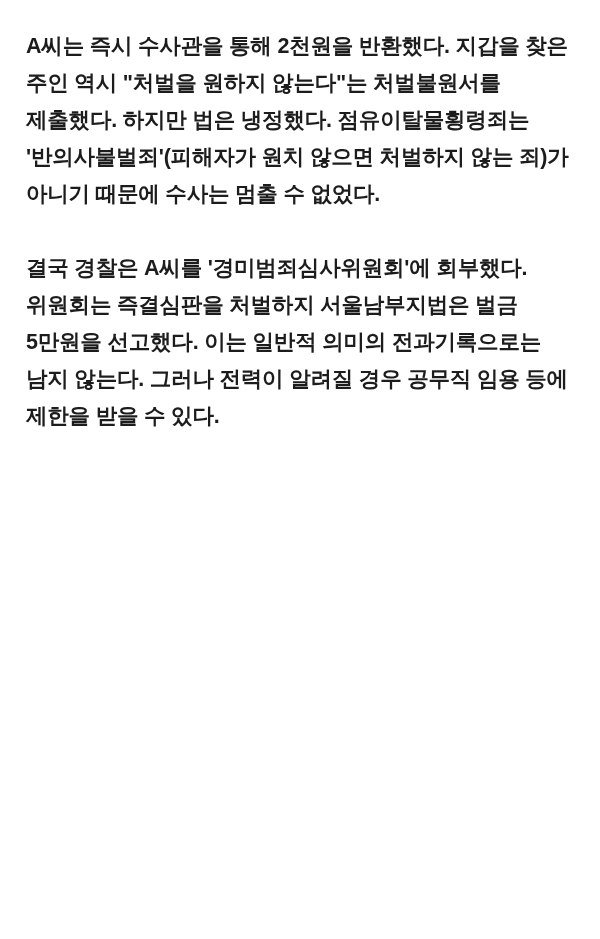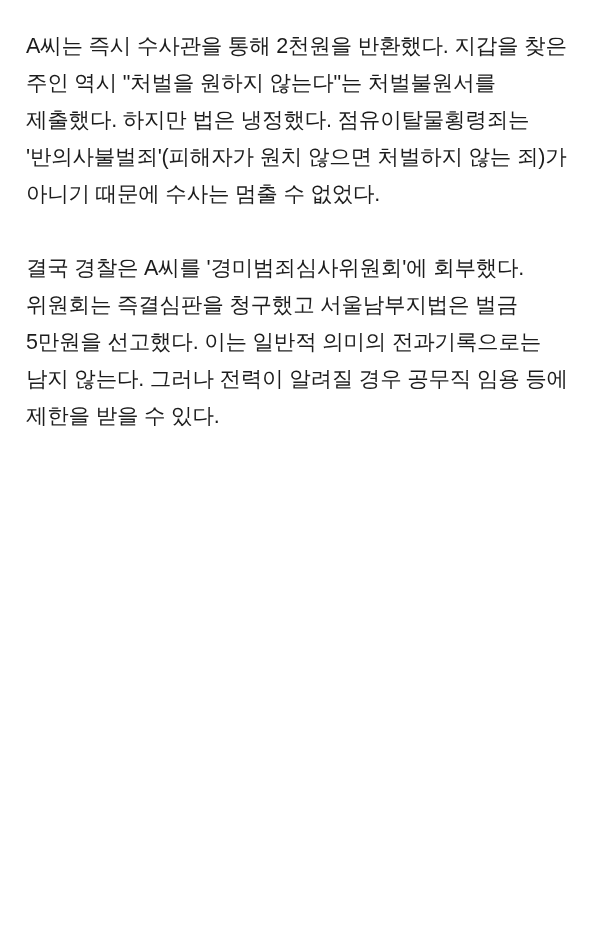--- a/index.html
+++ b/index.html
@@ -13,33 +13,34 @@
     font-family: "Liberation Sans", "DejaVu Sans", sans-serif;
     color: #1a1a1a;
     overflow: hidden;
   }
   .article {
     box-sizing: border-box;
     width: 600px;
     height: 939px;
     padding: 28px 26px 20px 26px;
     background: #ffffff;
+    font-weight: bold;
   }
   .para {
     font-size: 21.5px;
     line-height: 37px;
     letter-spacing: -0.2px;
     color: #1c1c1c;
     margin: 0;
     word-break: keep-all;
     text-align: left;
   }
   .para + .para {
     margin-top: 37px;
   }
 </style>
 </head>
 <body>
 
 <article class="article">
   <p class="para">A씨는 즉시 수사관을 통해 2천원을 반환했다. 지갑을 찾은 주인 역시 "처벌을 원하지 않는다"는 처벌불원서를 제출했다. 하지만 법은 냉정했다. 점유이탈물횡령죄는 '반의사불벌죄'(피해자가 원치 않으면 처벌하지 않는 죄)가 아니기 때문에 수사는 멈출 수 없었다.</p>
-  <p class="para">결국 경찰은 A씨를 '경미범죄심사위원회'에 회부했다. 위원회는 즉결심판을 청구했고 서울남부지법은 벌금 5만원을 선고했다. 이는 일반적 의미의 전과기록으로는 남지 않는다. 그러나 전력이 알려질 경우 공무직 임용 등에 제한을 받을 수 있다.</p>
+  <p class="para">결국 경찰은 A씨를 '경미범죄심사위원회'에 회부했다. 위원회는 즉결심판을 처벌하지 서울남부지법은 벌금 5만원을 선고했다. 이는 일반적 의미의 전과기록으로는 남지 않는다. 그러나 전력이 알려질 경우 공무직 임용 등에 제한을 받을 수 있다.</p>
 </article>
 
 </body></html>

